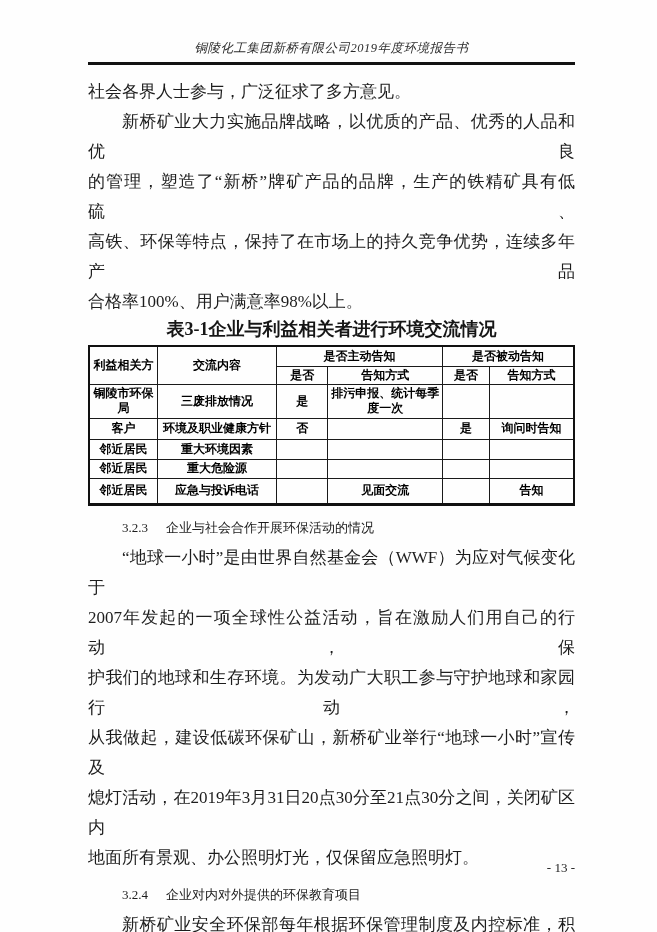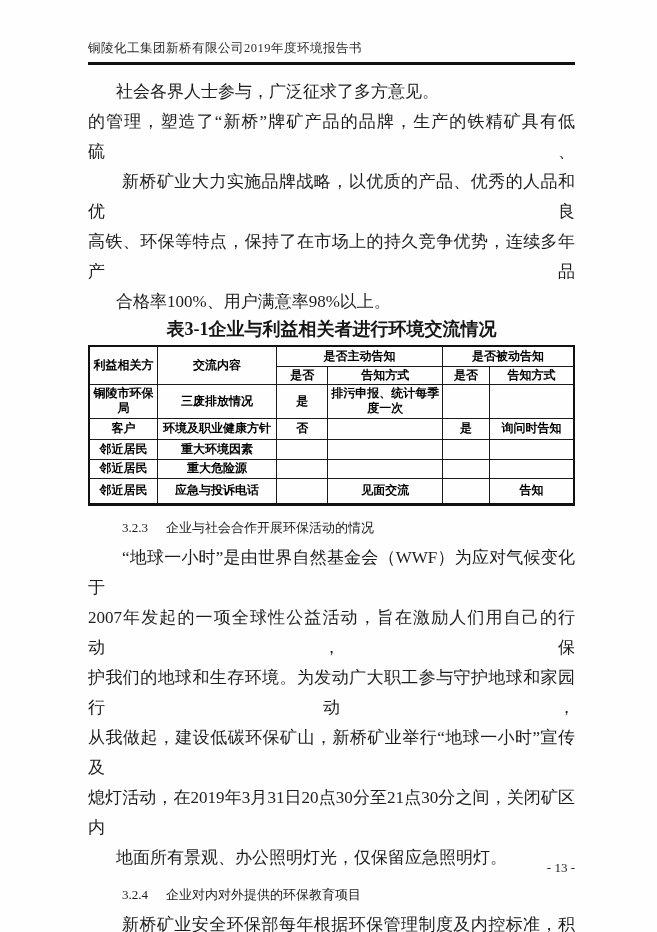--- a/index.html
+++ b/index.html
@@ -16,35 +16,37 @@
     background: #fefefe;
   }
   .content {
     position: absolute;
     left: 88px; top: 0;
     width: 487px;
   }
   
   .doc-header {
     padding-top: 41px;
+    text-align: center;
     font-size: 12.5px;
     line-height: 15px;
     color: #2b2b2b;
     letter-spacing: 0.5px;
+    font-style: italic;
   }
   .header-rule {
     margin-top: 6px;
     height: 0;
     border-bottom: 3.5px solid #121212;
   }
   
   .bodytext { margin-top: 12px; font-size: 17px; line-height: 30px; }
   .para { margin: 0; }
   .line { display: block; text-align: justify; text-align-last: justify; }
-  .line.endline { text-align: right; text-align-last: left; margin-left: 28px; }
+  .line.endline { text-align: right; text-align-last: left; }
   .line.indent { text-indent: 34px; }
   
   .table-title {
     margin-top: 2px;
     text-align: center;
     font-weight: 700;
     font-size: 18px;
     line-height: 20px;
     color: #161616;
   }
@@ -102,22 +104,22 @@
     <div class="doc-header">铜陵化工集团新桥有限公司2019年度环境报告书</div>
     <div class="header-rule"></div>
 
     <div class="bodytext">
 
       <p class="para">
         <span class="line endline">社会各界人士参与，广泛征求了多方意见。</span>
       </p>
 
       <p class="para">
+        <span class="line indent">新桥矿业大力实施品牌战略，以优质的产品、优秀的人品和优良</span>
         <span class="line">的管理，塑造了“新桥”牌矿产品的品牌，生产的铁精矿具有低硫、</span>
-        <span class="line indent">新桥矿业大力实施品牌战略，以优质的产品、优秀的人品和优良</span>
         <span class="line">高铁、环保等特点，保持了在市场上的持久竞争优势，连续多年产品</span>
         <span class="line endline">合格率100%、用户满意率98%以上。</span>
       </p>
 
       <div class="table-title">表3-1企业与利益相关者进行环境交流情况</div>
 
       <table class="stakeholder">
         <colgroup>
           <col style="width:68px">
             <col style="width:119px">

